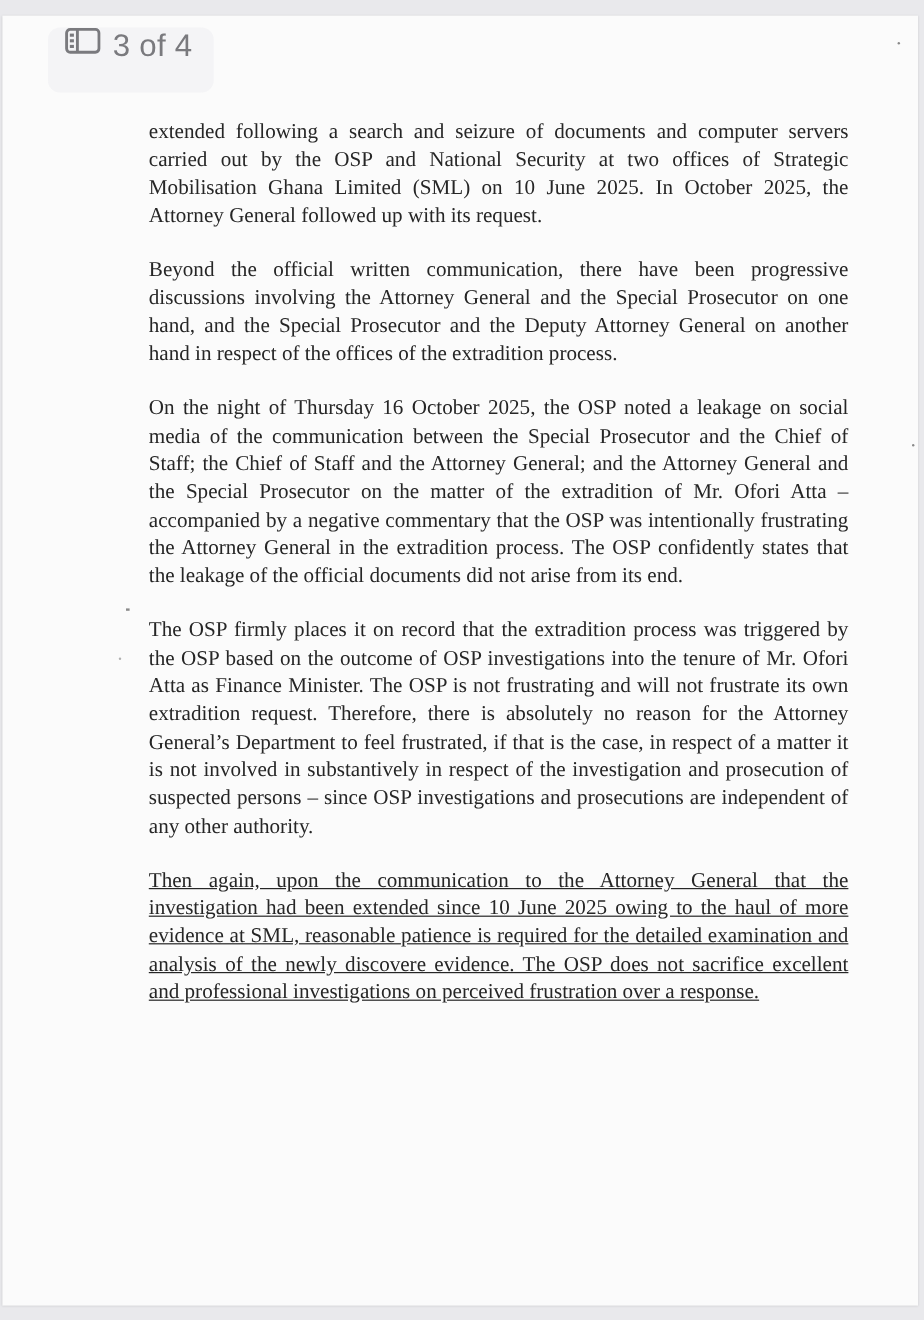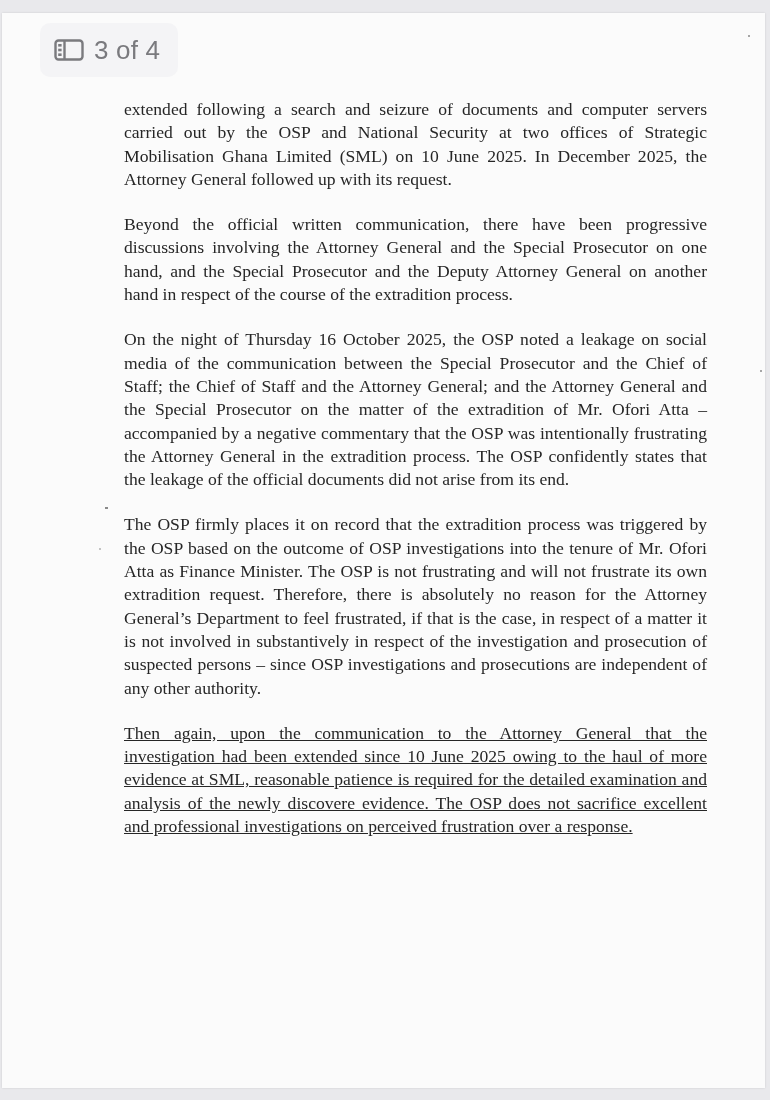--- a/index.html
+++ b/index.html
@@ -25,21 +25,21 @@
     background: #fbfbfb;
     box-shadow: 0 0 2px rgba(0,0,0,0.12);
   }
   .page-indicator {
     position: absolute;
     left: 40px;
     top: 23px;
     height: 54px;
     padding: 0 18px 0 14px;
     display: flex;
-    align-items: center;
+    align-items: flex-start;
     gap: 10px;
     background: rgba(243,243,245,0.92);
     border-radius: 10px;
     z-index: 2;
   }
   .sidebar-icon {
     width: 30px;
     height: 22px;
     display: inline-block;
   }
@@ -89,20 +89,20 @@
   </div>
 
   <div class="page">
     <span class="speck" style="left:746px; top:22px; width:2px; height:2px;"></span>
     <span class="speck" style="left:758px; top:357px; width:2px; height:2px;"></span>
     <span class="speck" style="left:103px; top:494px; width:3px; height:2px; border-radius:0;"></span>
     <span class="speck" style="left:97px; top:535px; width:2px; height:2px; background:#b0b0b0;"></span>
   </div>
 
   <div class="body-text">
-    <p>extended following a search and seizure of documents and computer servers carried out by the OSP and National Security at two offices of Strategic Mobilisation Ghana Limited (SML) on 10 June 2025. In December 2025, the Attorney General followed up with its request.</p>
-    <p>Beyond the official written communication, there have been progressive discussions involving the Attorney General and the Special Prosecutor on one hand, and the Special Prosecutor and the Deputy Attorney General on another hand in respect of the course of the extradition process.</p>
+    <p>extended following a search and seizure of documents and computer servers carried out by the OSP and National Security at two offices of Strategic Mobilisation Ghana Limited (SML) on 10 June 2025. In October 2025, the Attorney General followed up with its request.</p>
+    <p>Beyond the official written communication, there have been progressive discussions involving the Attorney General and the Special Prosecutor on one hand, and the Special Prosecutor and the Deputy Attorney General on another hand in respect of the offices of the extradition process.</p>
     <p>On the night of Thursday 16 October 2025, the OSP noted a leakage on social media of the communication between the Special Prosecutor and the Chief of Staff; the Chief of Staff and the Attorney General; and the Attorney General and the Special Prosecutor on the matter of the extradition of Mr. Ofori Atta – accompanied by a negative commentary that the OSP was intentionally frustrating the Attorney General in the extradition process. The OSP confidently states that the leakage of the official documents did not arise from its end.</p>
     <p>The OSP firmly places it on record that the extradition process was triggered by the OSP based on the outcome of OSP investigations into the tenure of Mr. Ofori Atta as Finance Minister. The OSP is not frustrating and will not frustrate its own extradition request. Therefore, there is absolutely no reason for the Attorney General’s Department to feel frustrated, if that is the case, in respect of a matter it is not involved in substantively in respect of the investigation and  prosecution of suspected persons – since OSP investigations and prosecutions are independent of any other authority.</p>
     <p class="last">Then again, upon the communication to the Attorney General that the investigation had been extended since 10 June 2025 owing to the haul of more evidence at SML, reasonable patience is required for the detailed examination and analysis of the newly discovere evidence. The OSP does not sacrifice excellent and professional investigations on perceived frustration over a response.</p>
   </div>
 
 </div>
 
 </body></html>

